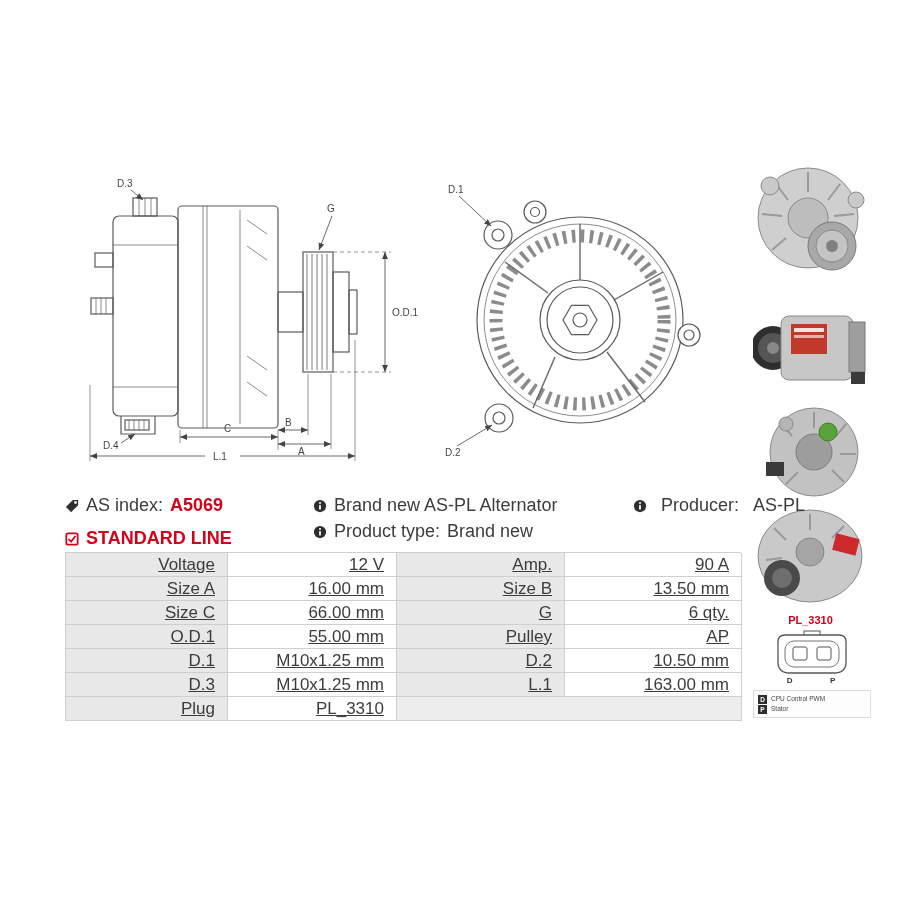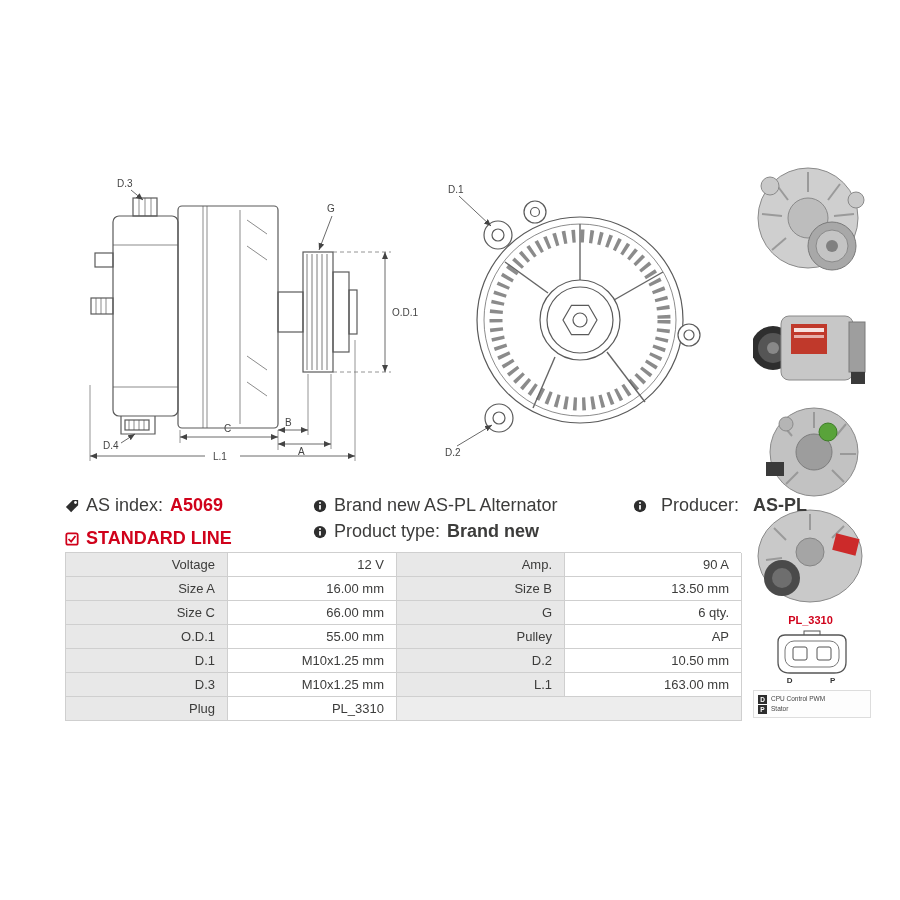--- a/index.html
+++ b/index.html
@@ -24,34 +24,34 @@
   #legend { left:753px; top:690px; width:118px; border:1px solid #ddd; padding:3px 4px; background:#fdfdfd; }
   .legend-row { display:flex; align-items:center; gap:4px; font-size:6.5px;
                 line-height:10px; color:#444; }
   .pin-sq { width:9px; height:9px; background:#2e2e2e; color:#fff; font-size:6.5px;
             text-align:center; line-height:9px; font-weight:bold; flex:0 0 auto; }
 
   
   .info-row { position:absolute; display:flex; align-items:center; gap:7px;
               font-size:18px; color:#3c3c3b; white-space:nowrap; }
   .icon { width:14px; height:14px; flex:0 0 auto; display:block; }
-  .bold { font-weight:bold; }
+  .bold { font-weight:normal; }
   .red  { color:#d0021b; font-weight:bold; }
 
   
   #logo-block { left:656px; top:513px; width:86px; text-align:right;margin-top:44px; }
   #logo-sub { font-size:5.5px; color:#8a8a8a; letter-spacing:.2px; margin-top:1px; }
 
   
   #spec-table { left:65px; top:552px; width:676px;
                 display:grid; grid-template-columns:162px 169px 168px 177px;
                 border-top:1px solid #cfcfcf; border-left:1px solid #cfcfcf; }
   .cell { border-right:1px solid #cfcfcf; border-bottom:1px solid #cfcfcf;
-          height:24px; line-height:23px; font-size:13px; text-align:right;
-          padding-right:12px; background:#fff; }
+          height:24px; line-height:23px; font-size:17px; text-align:right;
+          padding-right:12px; background:#fff;text-decoration:underline; }
   .cell.label { background:#e8e8e8; }
   .cell.merged { grid-column:span 2; background:#ededed; }
 </style>
 </head>
 <body>
 
 <div class="abs" style="inset:0;width:822px;height:900px;background:#fff;">
 
   <svg id="drawing" class="abs" width="690" height="335" viewBox="0 0 690 335">
     <defs>

